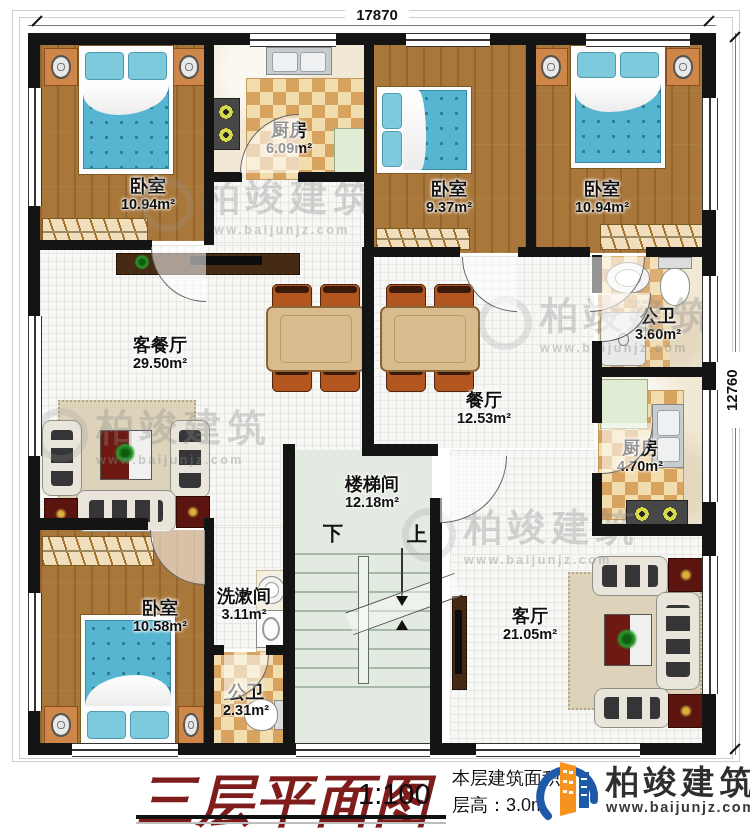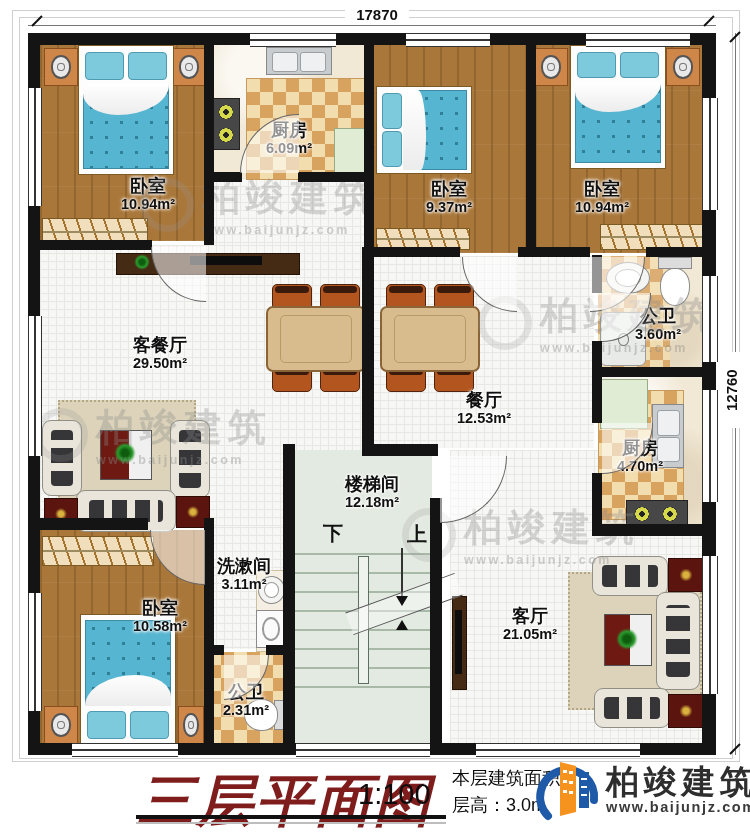--- a/index.html
+++ b/index.html
@@ -350,21 +350,21 @@
       <span class="ra">29.50m²</span>
     </div>
   <div class="abs rlabel" style="left:484px;top:408px;">
       <span class="rn">餐厅</span>
       <span class="ra">12.53m²</span>
     </div>
   <div class="abs rlabel" style="left:372px;top:492px;">
       <span class="rn">楼梯间</span>
       <span class="ra">12.18m²</span>
     </div>
-  <div class="abs rlabel" style="left:244px;top:574px;">
+  <div class="abs rlabel" style="left:244px;top:604px;">
       <span class="rn">洗漱间</span>
       <span class="ra">3.11m²</span>
     </div>
   <div class="abs rlabel" style="left:160px;top:616px;">
       <span class="rn">卧室</span>
       <span class="ra">10.58m²</span>
     </div>
   <div class="abs rlabel" style="left:246px;top:700px;">
       <span class="rn">公卫</span>
       <span class="ra">2.31m²</span>

